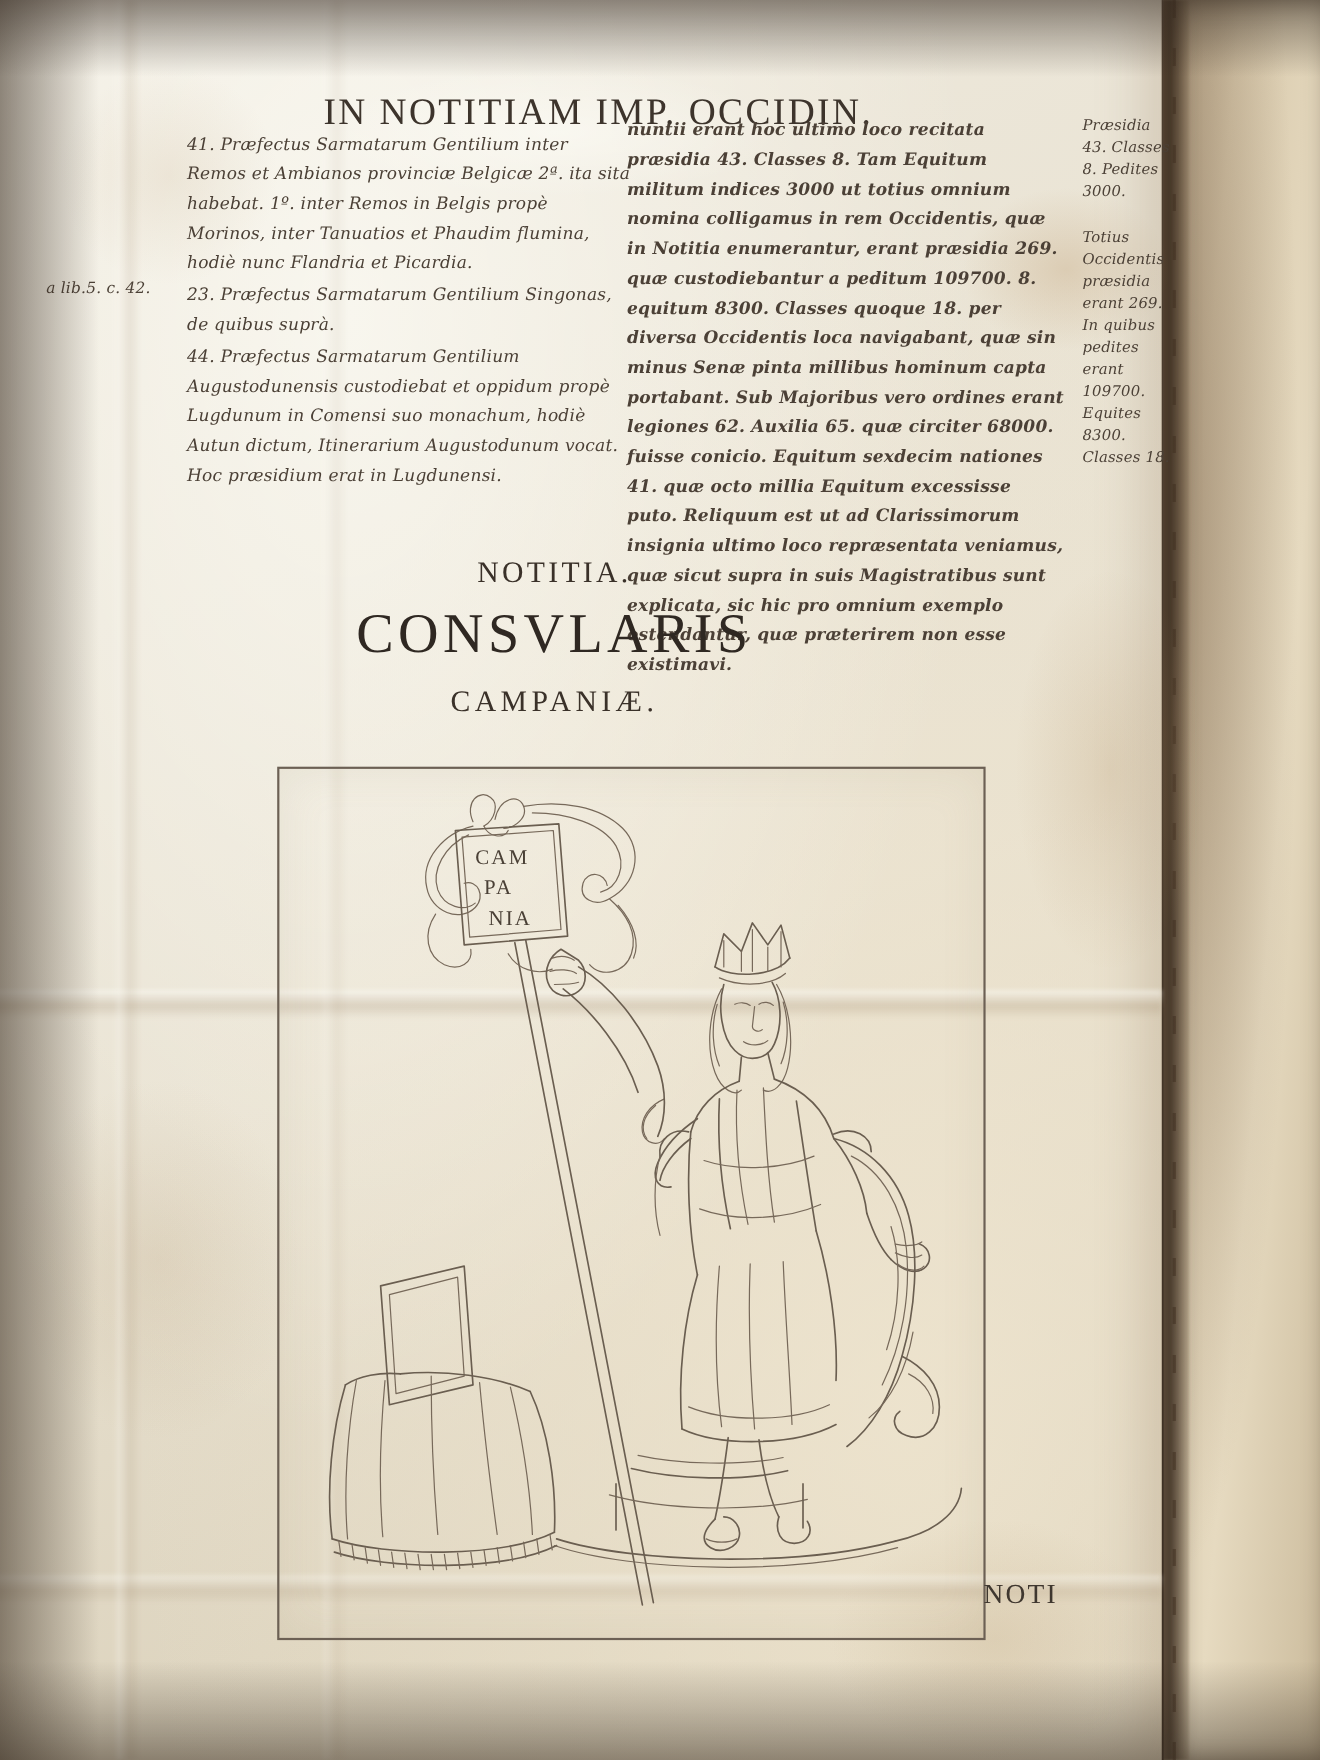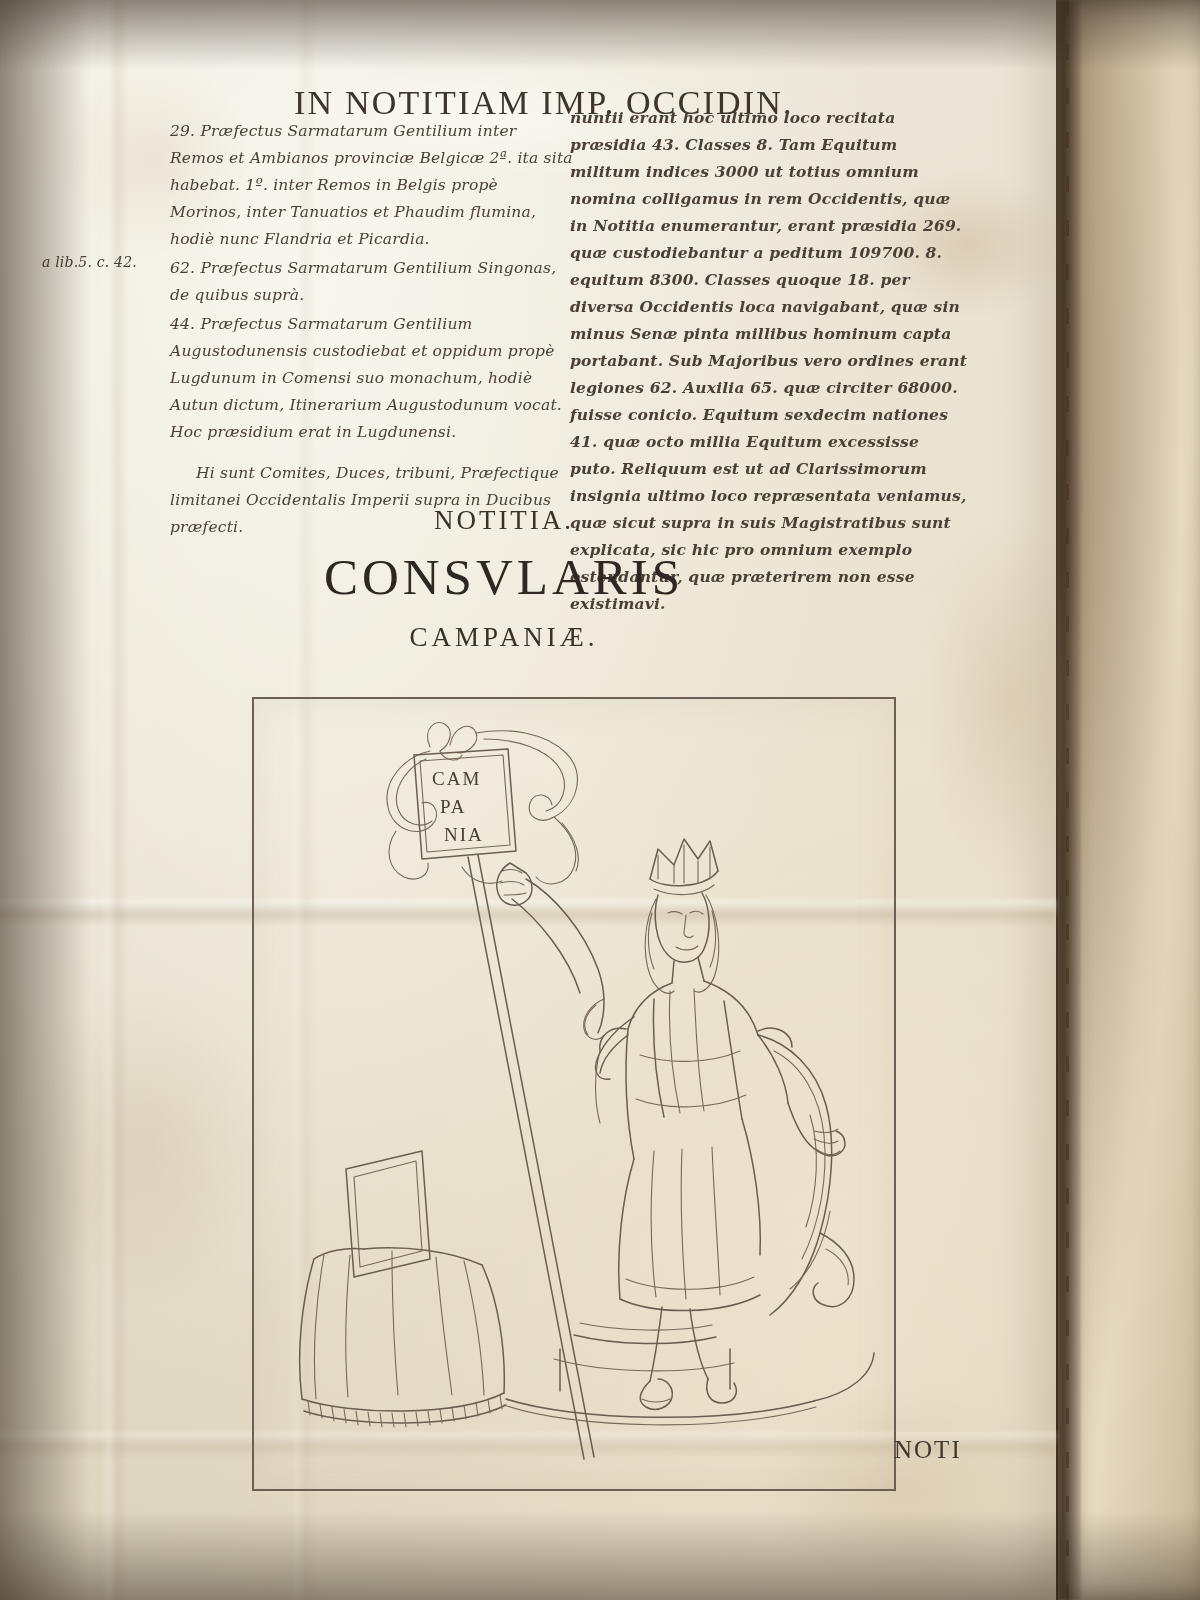--- a/index.html
+++ b/index.html
@@ -224,30 +224,33 @@
     <div class="crease-h" style="top:900px;"></div>
     <div class="crease-h" style="top:1432px; opacity:.7;"></div>
     <div class="crease-v" style="left:112px; opacity:.65;"></div>
     <div class="crease-v" style="left:300px; opacity:.4;"></div>
 
     <div class="running-head">IN NOTITIAM IMP. OCCIDIN.</div>
 
     <div class="marginal-note hand">a lib.5. c. 42.</div>
 
     <div class="col col-left hand">
-      <p>29. Præfectus Sarmatarum Gentilium inter Remos et Ambianos provinciæ Belgicæ 2ª. ita sita habebat. 1º. inter Remos in Belgis propè Morinos, inter Tanuatios et Phaudim flumina, hodiè nunc Flandria et Picardia.</p>
-      <p>62. Præfectus Sarmatarum Gentilium Singonas, de quibus suprà.</p>
+      <p>41. Præfectus Sarmatarum Gentilium inter Remos et Ambianos provinciæ Belgicæ 2ª. ita sita habebat. 1º. inter Remos in Belgis propè Morinos, inter Tanuatios et Phaudim flumina, hodiè nunc Flandria et Picardia.</p>
+      <p>23. Præfectus Sarmatarum Gentilium Singonas, de quibus suprà.</p>
       <p>44. Præfectus Sarmatarum Gentilium Augustodunensis custodiebat et oppidum propè Lugdunum in Comensi suo monachum, hodiè Autun dictum, Itinerarium Augustodunum vocat. Hoc præsidium erat in Lugdunensi.</p>
-      <p class="para-indent" style="margin-top:14px;">Hi sunt Comites, Duces, tribuni, Præfectique limitanei Occidentalis Imperii supra in Ducibus præfecti.</p>
     </div>
 
     <div class="col col-right hand">
       <p>nuntii erant hoc ultimo loco recitata præsidia 43. Classes 8. Tam Equitum militum indices 3000 ut totius omnium nomina colligamus in rem Occidentis, quæ in Notitia enumerantur, erant præsidia 269. quæ custodiebantur a peditum 109700. 8. equitum 8300. Classes quoque 18. per diversa Occidentis loca navigabant, quæ sin minus Senæ pinta millibus hominum capta portabant. Sub Majoribus vero ordines erant legiones 62. Auxilia 65. quæ circiter 68000. fuisse conicio. Equitum sexdecim nationes 41. quæ octo millia Equitum excessisse puto. Reliquum est ut ad Clarissimorum insignia ultimo loco repræsentata veniamus, quæ sicut supra in suis Magistratibus sunt explicata, sic hic pro omnium exemplo ostendantur, quæ præterirem non esse existimavi.</p>
     </div>
 
+    <div class="side-notes hand">
+      <div class="blk">Præsidia 43. Classes 8. Pedites 3000.</div>
+      <div class="blk">Totius Occidentis præsidia erant 269. In quibus pedites erant 109700. Equites 8300. Classes 18.</div>
+    </div>
 
     <div class="title-small">NOTITIA.</div>
     <div class="title-big">CONSVLARIS</div>
     <div class="title-mid">CAMPANIÆ.</div>
 
     <div class="plate">
       <svg width="636" height="786" viewBox="0 0 636 786">
 
         <g>
 

